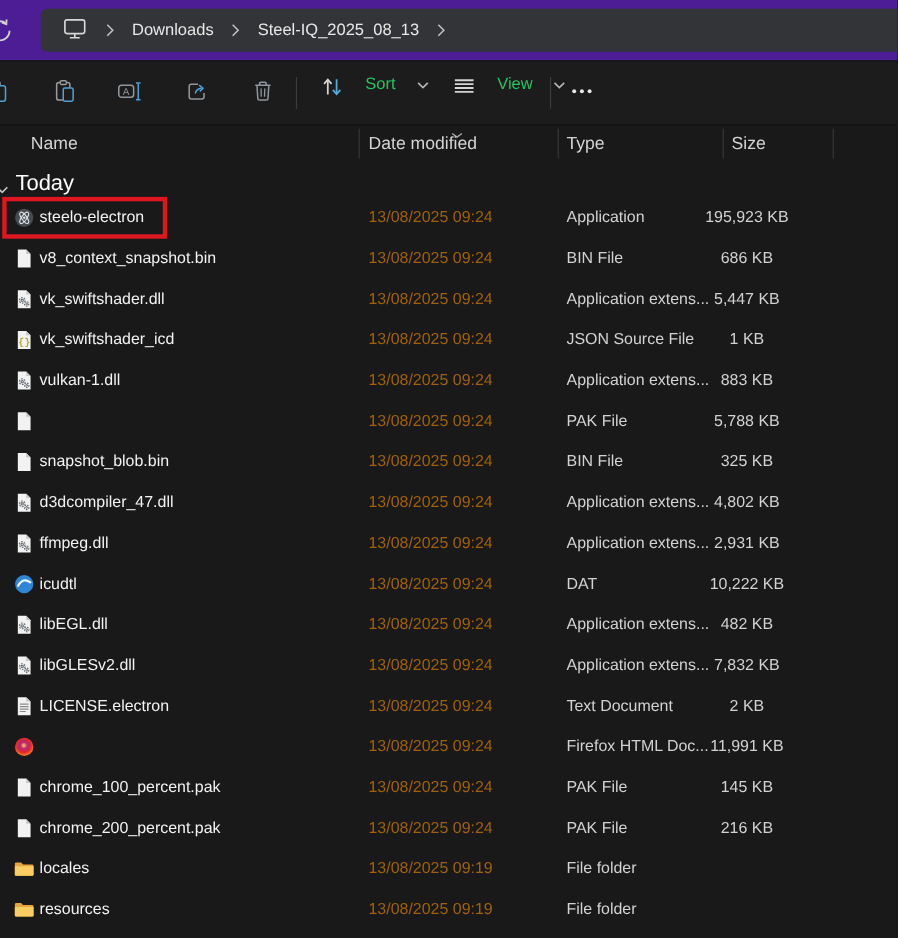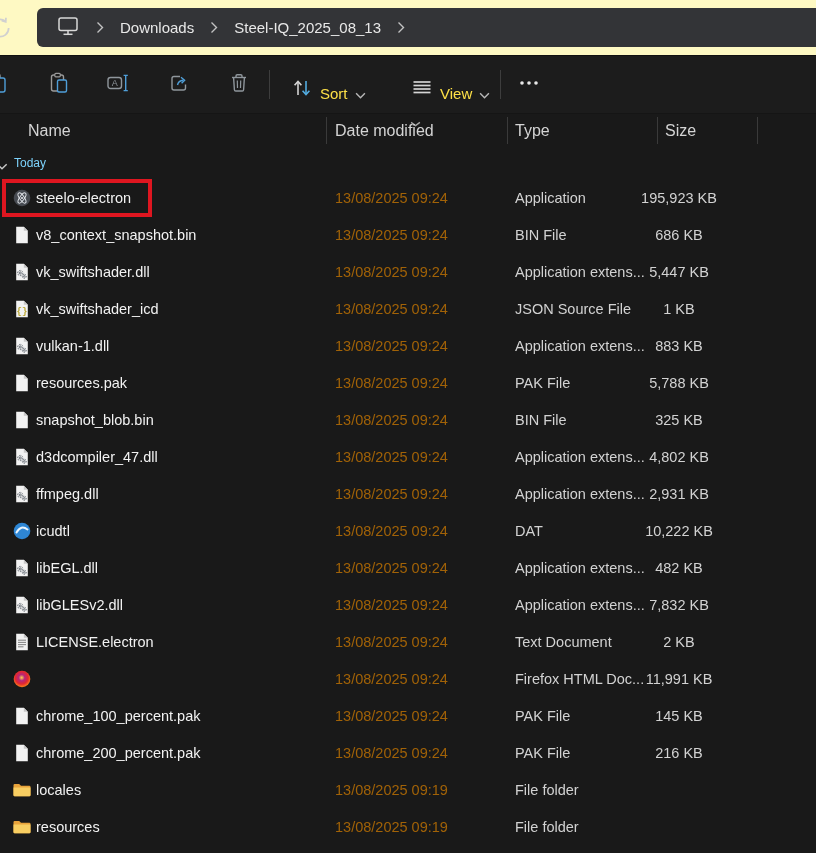--- a/index.html
+++ b/index.html
@@ -5,46 +5,46 @@
   html,body{margin:0;padding:0;}
   body{
     width:816px;height:853px;overflow:hidden;position:relative;
     background:#191919;color:#f0f0f0;
     font-family:"Liberation Sans", sans-serif;
     -webkit-font-smoothing:antialiased;
   }
   .window{position:absolute;inset:0;}
 
   
-  .crumb-bar{position:absolute;top:0;left:0;right:0;height:55px;background:#fef9c3;overflow:hidden;}
+  .crumb-bar{position:absolute;top:0;left:0;right:0;height:55px;background:#4c1d95;overflow:hidden;}
   .refresh{position:absolute;left:-13px;top:15px;width:26px;height:26px;}
   .address{
     position:absolute;left:37px;right:-10px;top:8px;height:39px;
     background:#333437;border-radius:6px;display:flex;align-items:center;
     font-size:15px;color:#e8e8e8;padding-left:10px;
   }
   .crumb-btn{display:flex;align-items:center;padding:0 9px;height:31px;border-radius:4px;cursor:default;}
   .crumb-sep{display:flex;align-items:center;padding:0 7px;}
 
   
   .toolbar{position:absolute;top:55px;left:0;right:0;height:57px;background:#1c1c1c;
     border-top:1px solid #111;border-bottom:1px solid #151515;overflow:hidden;}
   .tbtn{position:absolute;top:14px;width:30px;height:30px;display:flex;align-items:center;justify-content:center;border-radius:4px;}
-  .tbtn-labeled{position:absolute;top:12px;height:34px;display:flex;align-items:flex-end;gap:7px;border-radius:4px;
-    font-size:15px;color:#fde047;padding:0 6px;}
+  .tbtn-labeled{position:absolute;top:12px;height:34px;display:flex;align-items:flex-start;gap:19px;border-radius:4px;
+    font-size:15px;color:#22c55e;padding:0 6px;}
   .tsep{position:absolute;top:14px;width:1px;height:29px;background:#3d3d3d;}
 
   
   .col-headers{position:absolute;top:112px;left:0;right:0;height:36px;font-size:16px;color:#d4d4d4;}
   .col-label{position:absolute;top:10px;}
   .col-sep{position:absolute;top:5px;width:1px;height:27px;background:#3a3a3a;}
   .sort-dir{position:absolute;top:1px;}
 
   
-  .group-row{position:absolute;top:150px;left:0;right:0;height:30px;font-size:12px;color:#7dd3fc;overflow:hidden;}
+  .group-row{position:absolute;top:150px;left:0;right:0;height:30px;font-size:20px;color:#ffffff;overflow:hidden;}
   .group-chev{position:absolute;left:-4px;top:9px;}
   .group-label{position:absolute;left:14px;top:6px;}
 
   
   .rows{position:absolute;top:180px;left:0;right:0;}
   .row{position:relative;height:37px;font-size:14.5px;}
   .ficon{position:absolute;left:12px;top:8px;width:20px;height:20px;}
   .ficon svg{display:block;}
   .fname{position:absolute;left:36px;top:0;line-height:37px;color:#f2f2f2;white-space:nowrap;}
   .fdate{position:absolute;left:335px;top:0;line-height:37px;color:#a16207;white-space:nowrap;}
@@ -291,21 +291,20 @@
     <span class="ftype">Application extens...</span>
     <span class="fsize">883 KB</span>
   </div>
       <div class="row">
     <span class="ficon">
           <svg width="20" height="20" viewBox="0 0 20 20">
             <path d="M4.2 1.8 H11.8 L15.8 5.8 V18.2 H4.2 Z" fill="#f2f2f2"></path>
             <path d="M11.8 1.8 V5.8 H15.8 Z" fill="#c7c7c7"></path>
           </svg>
         </span>
-    <span class="fname">resources.pak</span>
     <span class="fdate">13/08/2025 09:24</span>
     <span class="ftype">PAK File</span>
     <span class="fsize">5,788 KB</span>
   </div>
       <div class="row">
     <span class="ficon">
           <svg width="20" height="20" viewBox="0 0 20 20">
             <path d="M4.2 1.8 H11.8 L15.8 5.8 V18.2 H4.2 Z" fill="#f2f2f2"></path>
             <path d="M11.8 1.8 V5.8 H15.8 Z" fill="#c7c7c7"></path>
           </svg>

